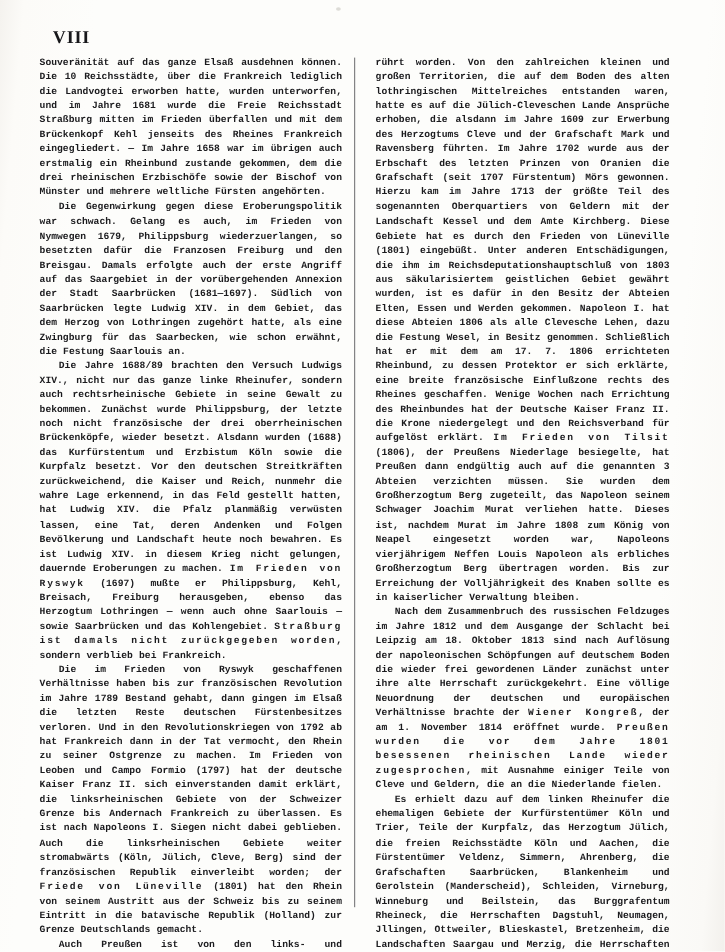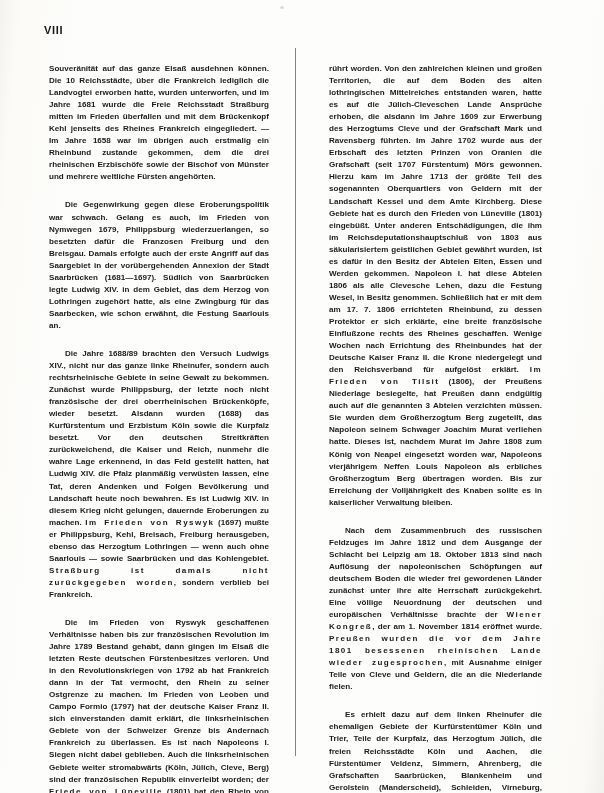--- a/index.html
+++ b/index.html
@@ -32,22 +32,22 @@
     height: 3px;
     background: #cfcdc8;
     border-radius: 50%;
     opacity: .7;
   }
 
   .page-header {
     position: absolute;
     top: 24px;
     left: 44px;
-    font-family: Liberation Sans, sans-serif;
-    font-size: 11px;
+    font-family: Liberation Serif, serif;
+    font-size: 15px;
     font-weight: 700;
     letter-spacing: 0.7px;
     color: #17171a;
   }
 
   .columns {
     position: absolute;
     top: 47px;
     left: 33px;
     width: 540px;
@@ -66,22 +66,22 @@
   .rule {
     width: 1px;
     background: #6d6d70;
     margin-top: 1px;
     height: 708px;
     flex: 0 0 1px;
     opacity: .85;
   }
 
   p.para {
-    margin: 16px;
-    font-family: Liberation Sans, sans-serif;
+    margin: 0;
+    font-family: Liberation Mono, monospace;
     font-size: 8.05px;
     line-height: 12.05px;
     text-align: justify;
     text-justify: inter-word;
     color: #1b1b1e;
     hyphens: manual;
     -webkit-hyphens: manual;
     letter-spacing: 0.02px;
     word-spacing: 0.2px;
   }

